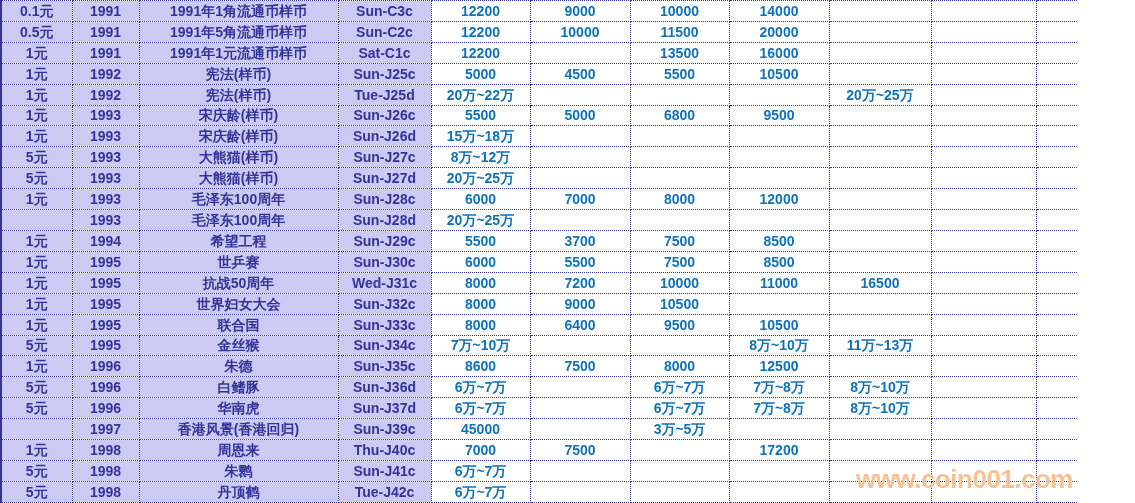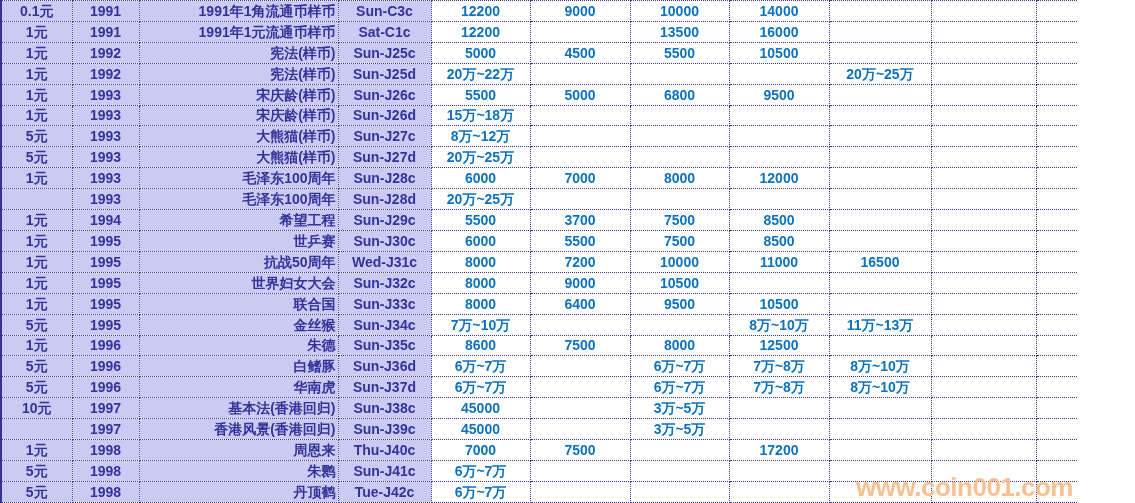--- a/index.html
+++ b/index.html
@@ -39,33 +39,33 @@
     white-space: nowrap;
     overflow: hidden;
     vertical-align: middle;
   }
   td.label-cell {
     background: var(--label-bg);
     color: var(--label-text);
     text-align: center;
   }
   td.name-cell {
-    text-align: right;
+    text-align: center;
     padding-left: 5px;
     font-size: 13px;
   }
   td.price-cell {
     background: #ffffff;
     color: var(--price-text);
     text-align: center;
   }
   .watermark {
     position: absolute;
     right: 4px;
-    bottom: 0;
+    bottom: 8px;
     font-size: 26px;
     font-weight: bold;
     letter-spacing: -0.5px;
     color: var(--watermark-col);
     opacity: 0.95;
     pointer-events: none;
   }
 </style>
 </head>
 <body>
@@ -93,20 +93,33 @@
           <td class="label-cell">Sun-C3c</td>
           <td class="price-cell">12200</td>
           <td class="price-cell">9000</td>
           <td class="price-cell">10000</td>
           <td class="price-cell">14000</td>
           <td class="price-cell"></td>
           <td class="price-cell"></td>
           <td class="price-cell"></td>
         </tr>
         <tr>
+          <td class="label-cell">0.5元</td>
+          <td class="label-cell">1991</td>
+          <td class="label-cell name-cell">1991年5角流通币样币</td>
+          <td class="label-cell">Sun-C2c</td>
+          <td class="price-cell">12200</td>
+          <td class="price-cell">10000</td>
+          <td class="price-cell">11500</td>
+          <td class="price-cell">20000</td>
+          <td class="price-cell"></td>
+          <td class="price-cell"></td>
+          <td class="price-cell"></td>
+        </tr>
+        <tr>
           <td class="label-cell">1元</td>
           <td class="label-cell">1991</td>
           <td class="label-cell name-cell">1991年1元流通币样币</td>
           <td class="label-cell">Sat-C1c</td>
           <td class="price-cell">12200</td>
           <td class="price-cell"></td>
           <td class="price-cell">13500</td>
           <td class="price-cell">16000</td>
           <td class="price-cell"></td>
           <td class="price-cell"></td>
@@ -122,21 +135,21 @@
           <td class="price-cell">5500</td>
           <td class="price-cell">10500</td>
           <td class="price-cell"></td>
           <td class="price-cell"></td>
           <td class="price-cell"></td>
         </tr>
         <tr>
           <td class="label-cell">1元</td>
           <td class="label-cell">1992</td>
           <td class="label-cell name-cell">宪法(样币)</td>
-          <td class="label-cell">Sun-J25d</td>
+          <td class="label-cell">Tue-J25d</td>
           <td class="price-cell">20万~22万</td>
           <td class="price-cell"></td>
           <td class="price-cell"></td>
           <td class="price-cell"></td>
           <td class="price-cell">20万~25万</td>
           <td class="price-cell"></td>
           <td class="price-cell"></td>
         </tr>
         <tr>
           <td class="label-cell">1元</td>
@@ -327,33 +340,20 @@
           <td class="label-cell">Sun-J37d</td>
           <td class="price-cell">6万~7万</td>
           <td class="price-cell"></td>
           <td class="price-cell">6万~7万</td>
           <td class="price-cell">7万~8万</td>
           <td class="price-cell">8万~10万</td>
           <td class="price-cell"></td>
           <td class="price-cell"></td>
         </tr>
         <tr>
-          <td class="label-cell">10元</td>
-          <td class="label-cell">1997</td>
-          <td class="label-cell name-cell">基本法(香港回归)</td>
-          <td class="label-cell">Sun-J38c</td>
-          <td class="price-cell">45000</td>
-          <td class="price-cell"></td>
-          <td class="price-cell">3万~5万</td>
-          <td class="price-cell"></td>
-          <td class="price-cell"></td>
-          <td class="price-cell"></td>
-          <td class="price-cell"></td>
-        </tr>
-        <tr>
           <td class="label-cell"></td>
           <td class="label-cell">1997</td>
           <td class="label-cell name-cell">香港风景(香港回归)</td>
           <td class="label-cell">Sun-J39c</td>
           <td class="price-cell">45000</td>
           <td class="price-cell"></td>
           <td class="price-cell">3万~5万</td>
           <td class="price-cell"></td>
           <td class="price-cell"></td>
           <td class="price-cell"></td>

